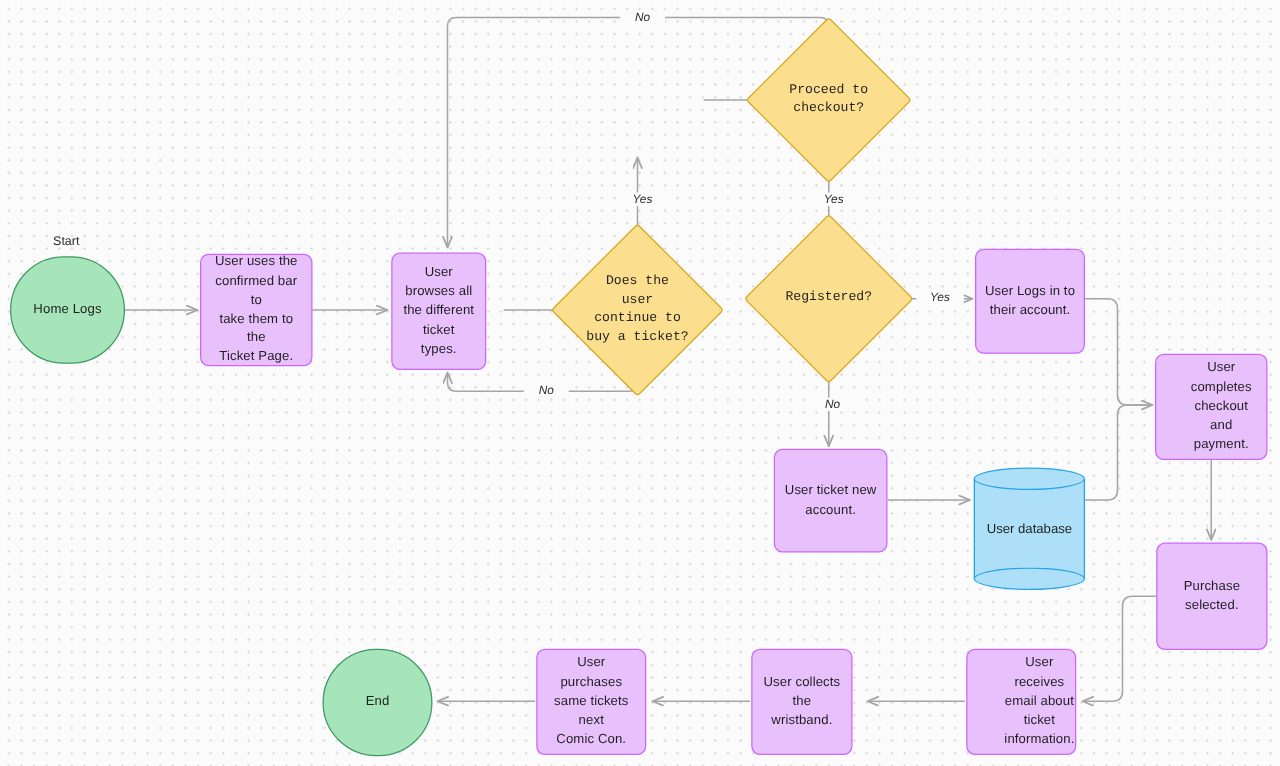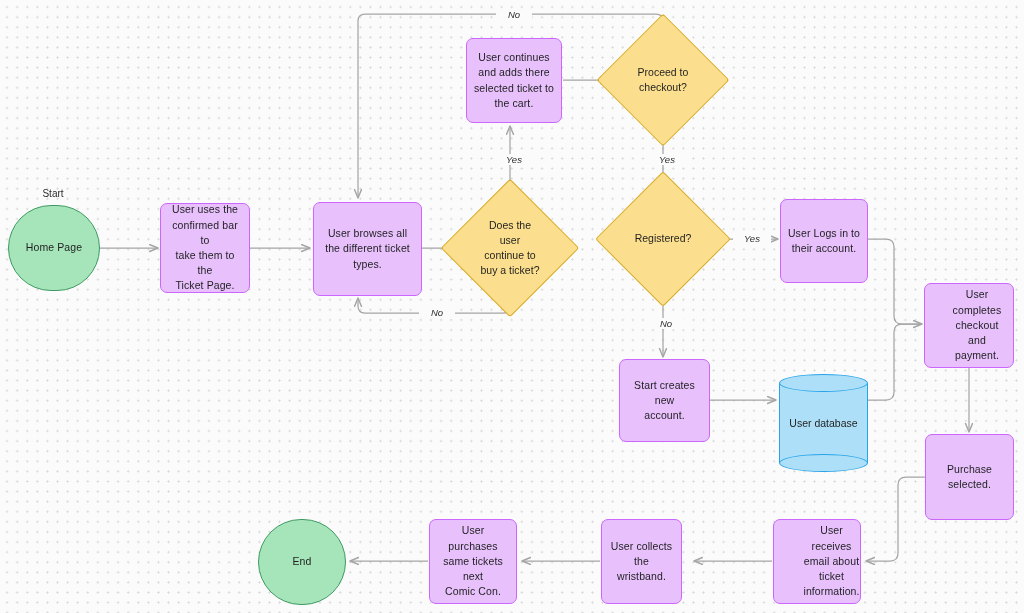--- a/index.html
+++ b/index.html
@@ -72,20 +72,21 @@
     width: 100%;
     height: 100%;
     display: flex;
     align-items: center;
     justify-content: center;
     text-align: center;
     font-size: 10.5px;
     line-height: 1.45;
     color: #1f1f1f;
     white-space: pre-line;
+    font-family: Liberation Mono, monospace;
   }
   .db {
     position: absolute;
   }
   .db .db-body {
     position: absolute;
     left: 0;
     top: 9px;
     width: 100%;
     height: calc(100% - 18px);
@@ -200,69 +201,63 @@
 
       <path d="M600,561 L522,561" marker-end="url(#arrow)"></path>
 
       <path d="M428,561 L350,561" marker-end="url(#arrow)"></path>
     </g>
   </svg>
 
   <div class="caption" style="left:27px; top:188px; width:52px;">Start</div>
 
   <div class="node term" style="left:8px; top:205px; width:92px; height:86px;">
-    <div class="label">Home Page</div>
+    <div class="label">Home Logs</div>
   </div>
 
   <div class="node proc" style="left:160px; top:203px; width:90px; height:90px;">
     <div class="label">User uses the
 confirmed bar to
 take them to the
 Ticket Page.</div>
   </div>
 
-  <div class="node proc" style="left:313px; top:202px; width:109px; height:94px;">
+  <div class="node proc" style="left:313px; top:202px; width:76px; height:94px;">
     <div class="label">User browses all
 the different ticket
 types.</div>
   </div>
 
   <div class="decision-wrap" style="left:461px; top:199px; width:98px; height:98px;">
     <div class="decision-shape"></div>
     <div class="decision-text">Does the
 user
 continue to
 buy a ticket?</div>
   </div>
 
-  <div class="node proc" style="left:466px; top:38px; width:96px; height:85px;">
-    <div class="label">User continues
-and adds there
-selected ticket to
-the cart.</div>
-  </div>
 
   <div class="decision-wrap" style="left:616px; top:33px; width:94px; height:94px;">
     <div class="decision-shape"></div>
     <div class="decision-text">Proceed to
 checkout?</div>
   </div>
 
   <div class="decision-wrap" style="left:615px; top:191px; width:96px; height:96px;">
     <div class="decision-shape"></div>
     <div class="decision-text">Registered?</div>
   </div>
 
   <div class="node proc" style="left:780px; top:199px; width:88px; height:84px;">
     <div class="label">User Logs in to
 their account.</div>
   </div>
 
   <div class="node proc" style="left:619px; top:359px; width:91px; height:83px;">
-    <div class="label">Start creates new
+    <div class="label">User ticket new
 account.</div>
   </div>
 
   <div class="db" style="left:779px; top:374px; width:89px; height:98px;">
     <div class="db-body"></div>
     <div class="db-bottom"></div>
     <div class="db-cover"></div>
     <div class="db-top"></div>
     <div class="db-label">User database</div>
   </div>

